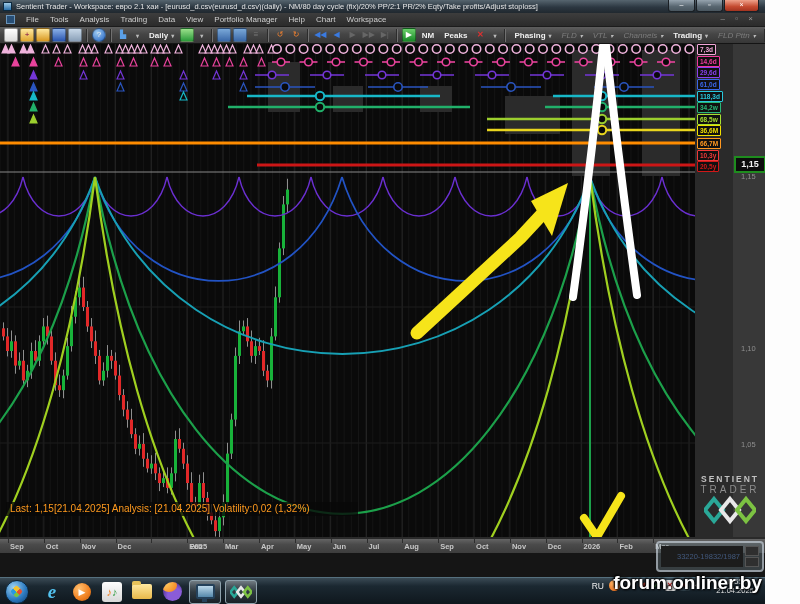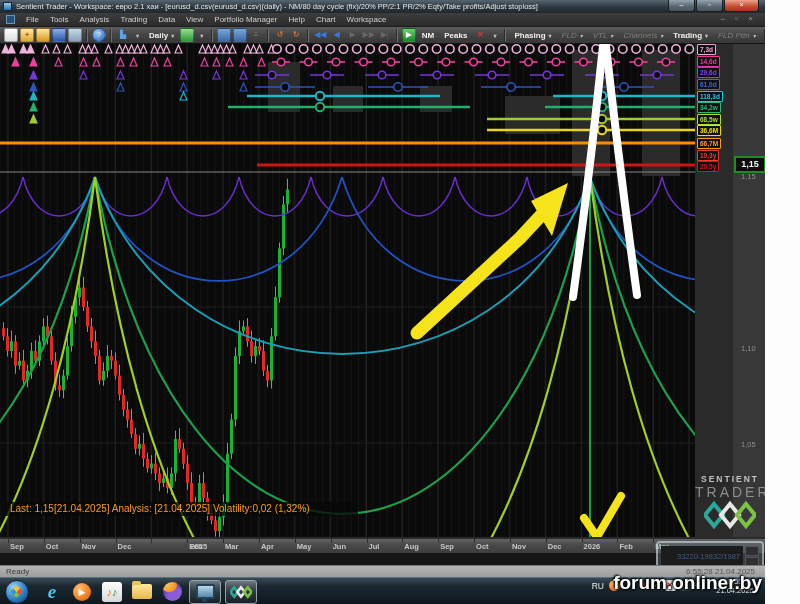--- a/index.html
+++ b/index.html
@@ -43,21 +43,21 @@
   #plot{position:absolute;left:0;top:44px;background:#0a0a0a;display:block}
   .panel{position:absolute;left:695px;top:44px;width:70px;height:493px;background:#2a2a2a;overflow:hidden}
   .panel .axisstrip{position:absolute;left:38px;top:0;width:32px;height:493px;background:#383838}
   .badge{position:absolute;left:2px;background:#101010;border:1px solid;border-radius:1px;
          font-size:6.5px;font-weight:bold;padding:1px 2px;line-height:7px;white-space:nowrap}
   .pricebox{position:absolute;left:39px;top:112px;width:28px;height:13px;border:2px solid #1e8c1e;background:#0d0d0d;
             color:#f2f2f2;font-size:9px;font-weight:bold;text-align:center;line-height:13px}
   .pxlabel{position:absolute;left:46px;color:#8f8f8f;font-size:7.5px}
   .stlogo{position:absolute;left:0;top:430px;width:70px;text-align:center;color:#b0b0b0}
   .stlogo .l1{font-size:8.5px;font-weight:bold;letter-spacing:2px;color:#c2c2c2}
-  .stlogo .l2{font-size:14px;letter-spacing:3px;color:#8d8d8d}
+  .stlogo .l2{font-size:10px;letter-spacing:3px;color:#8d8d8d}
 
   
   .xaxis{position:absolute;left:0;top:537px;width:765px;height:16px;
     background:linear-gradient(#646464,#4a4a4a 40%,#3d3d3d);border-top:2px solid #2a2a2a;box-sizing:border-box}
   .xaxis .xl{position:absolute;top:3px;color:#c8c8c8;font-size:7.5px;font-weight:bold}
   .xaxis .xt{position:absolute;top:0;width:1px;height:4px;background:#2e2e2e}
 
   .infobar{position:absolute;left:0;top:553px;width:765px;height:12px;
     background:linear-gradient(#6e6e6e,#4e4e4e 50%,#404040);border-top:1px solid #828282;
     color:#e2e2e2;font-size:7.5px;font-weight:bold;line-height:12px;padding-left:6px;box-sizing:border-box}
@@ -761,24 +761,20 @@
   <div class="ctitle">
     <div class="s">Last: 1,15[21.04.2025] Analysis: [21.04.2025] Volatility:0,02 (1,32%)</div>
   </div>
 
   <div class="rangebox">
     <div class="inner">33220-19832/1987</div>
     <div class="btn b1"></div>
     <div class="btn b2"></div>
   </div>
 
-  <div class="statusbar">
-    <span>Ready</span>
-    <span class="statusclock">6:55:28   21.04.2025</span>
-  </div>
 
   <div class="taskbar">
     <div class="orb">
           <div class="fl"></div>
         </div>
     <div class="tkicon">
           <span class="ie">e</span>
         </div>
     <div class="tkicon">
           <span class="playbtn">▶</span>

